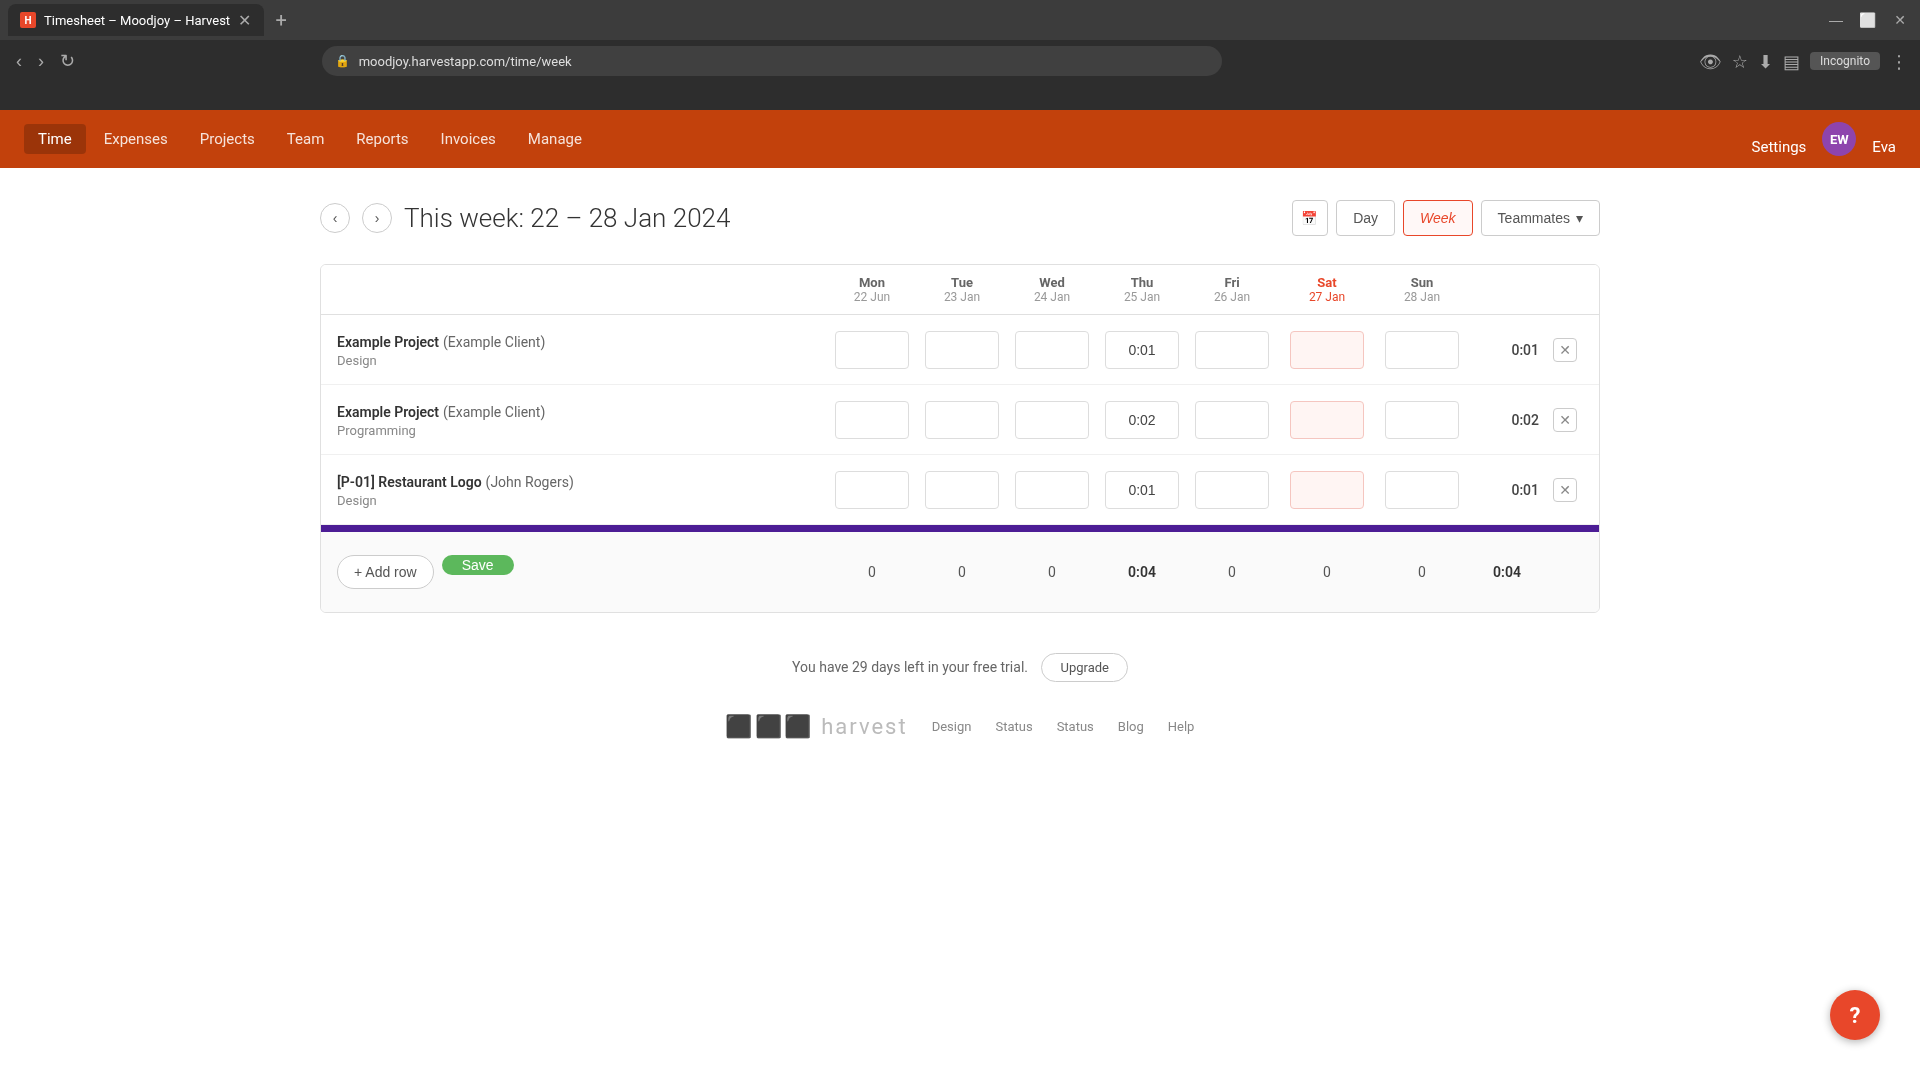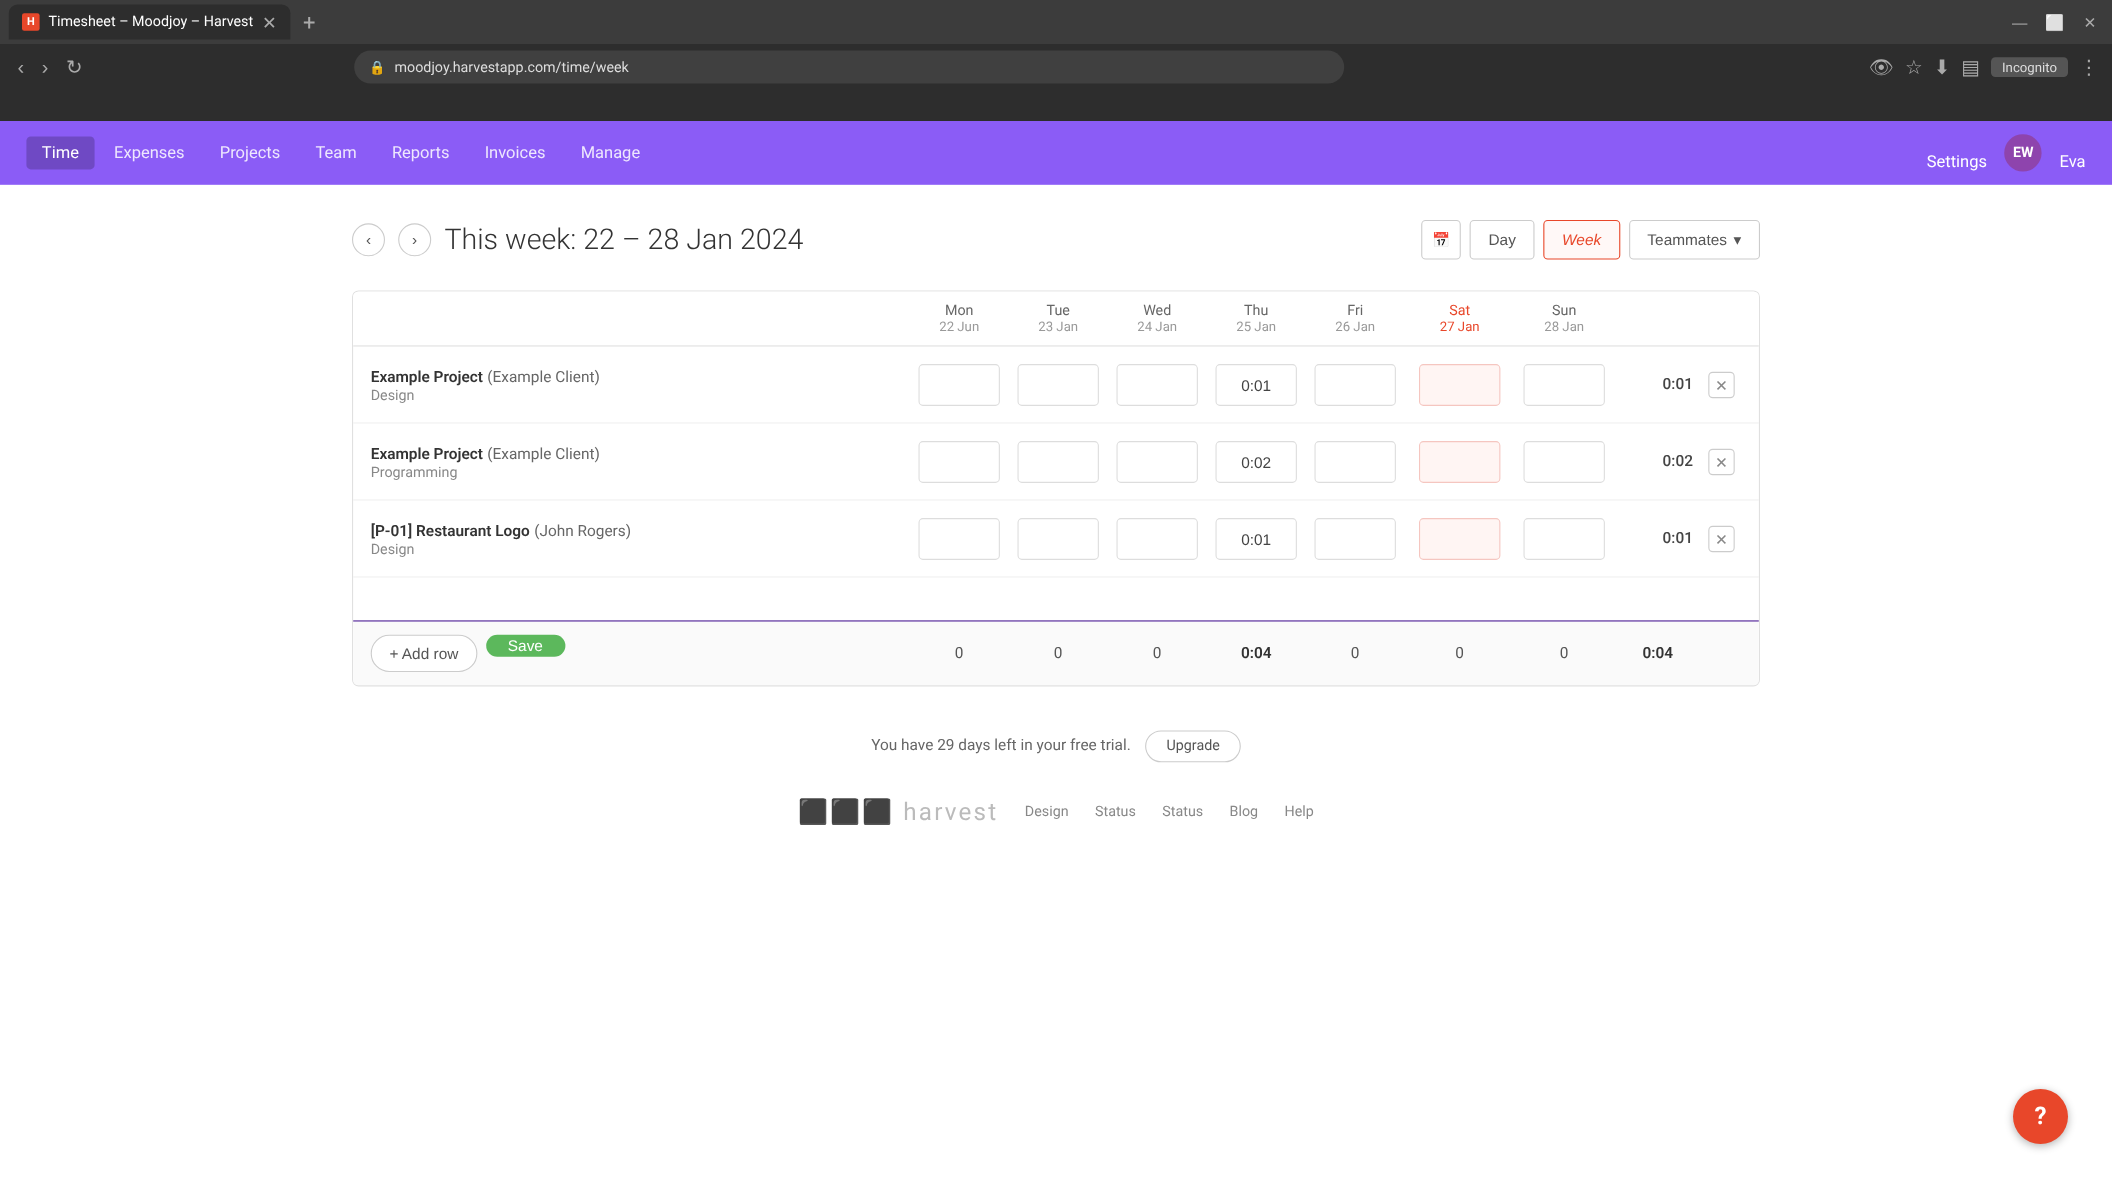--- a/index.html
+++ b/index.html
@@ -21,21 +21,21 @@
     .browser-address-bar { flex: 1; background: #404040; border-radius: 20px; height: 30px; display: flex; align-items: center; padding: 0 14px; color: #ddd; font-size: 13px; max-width: 900px; margin: 0 auto; }
     .browser-address-icon { color: #aaa; margin-right: 8px; font-size: 12px; }
     .browser-toolbar-actions { margin-left: auto; display: flex; gap: 10px; align-items: center; }
     .browser-toolbar-icon { color: #aaa; font-size: 18px; cursor: pointer; }
     .incognito-badge { background: #555; color: #ddd; font-size: 12px; padding: 2px 10px; border-radius: 4px; cursor: pointer; }
 
     
     .app { background: #fff; min-height: calc(1080px - 110px); }
 
     
-    .nav { background: #8b5cf6; height: 58px; display: flex; align-items: center; padding: 0 24px; }
+    .nav { background: #c2410c; height: 58px; display: flex; align-items: center; padding: 0 24px; }
     .nav-items { display: flex; gap: 4px; flex: 1; }
     .nav-item { color: rgba(255,255,255,0.85); text-decoration: none; padding: 6px 14px; border-radius: 4px; font-size: 15px; cursor: pointer; }
     .nav-item.active { background: rgba(0,0,0,0.2); color: white; }
     .nav-right { display: flex; align-items: flex-end; gap: 16px; }
     .nav-settings { color: white; font-size: 15px; cursor: pointer; text-decoration: none; }
     .nav-avatar { width: 34px; height: 34px; background: #8e44ad; border-radius: 50%; display: flex; align-items: center; justify-content: center; color: white; font-size: 13px; font-weight: bold; cursor: pointer; }
     .nav-user { color: white; font-size: 15px; cursor: pointer; }
 
     
     .main { max-width: 1360px; margin: 0 auto; padding: 32px 40px; }
@@ -47,35 +47,35 @@
     .week-controls { margin-left: auto; display: flex; gap: 8px; align-items: center; }
     .cal-btn { width: 36px; height: 36px; border: 1px solid #ccc; border-radius: 4px; background: white; cursor: pointer; display: flex; align-items: center; justify-content: center; color: #555; }
     .view-btn { height: 36px; padding: 0 16px; border: 1px solid #ccc; border-radius: 4px; background: white; cursor: pointer; font-size: 14px; color: #555; }
     .view-btn.active { border-color: #e8472a; color: #e8472a; background: #fff8f7; font-weight: 500; font-style: italic; }
     .teammates-btn { height: 36px; padding: 0 16px; border: 1px solid #ccc; border-radius: 4px; background: white; cursor: pointer; font-size: 14px; color: #555; display: flex; align-items: center; gap: 6px; }
 
     
     .timesheet { background: white; border: 1px solid #e0e0e0; border-radius: 6px; overflow: hidden; }
     .timesheet-header { display: grid; grid-template-columns: 1fr 90px 90px 90px 90px 90px 100px 90px 80px 36px; background: white; border-bottom: 1px solid #e0e0e0; padding: 10px 16px; }
     .day-header { text-align: center; }
-    .day-name { font-size: 13px; color: #666; font-weight: 400; }
+    .day-name { font-size: 13px; color: #666; font-weight: 700; }
     .day-date { font-size: 12px; color: #999; }
     .day-header.saturday .day-name, .day-header.saturday .day-date { color: #e8472a; }
 
     .timesheet-row { display: grid; grid-template-columns: 1fr 90px 90px 90px 90px 90px 100px 90px 80px 36px; padding: 8px 16px; border-bottom: 1px solid #f0f0f0; align-items: center; min-height: 70px; }
     .timesheet-row:last-of-type { border-bottom: none; }
     .row-project { }
     .task-name { font-size: 13px; color: #888; margin-top: 2px; }
     .time-input { width: 74px; height: 38px; border: 1px solid #ddd; border-radius: 4px; text-align: center; font-size: 14px; color: #444; background: white; margin: 0 auto; display: block; outline: none; }
     .time-input.saturday { background: #fff5f3; border-color: #f5c6c0; }
     .row-total { font-size: 14px; color: #444; text-align: right; font-weight: 500; padding-right: 8px; }
     .delete-btn { width: 24px; height: 24px; border: 1px solid #ccc; border-radius: 4px; background: white; cursor: pointer; display: flex; align-items: center; justify-content: center; color: #888; font-size: 14px; margin: 0 auto; }
 
     
-    .totals-row { display: grid; grid-template-columns: 1fr 90px 90px 90px 90px 90px 100px 90px 80px 36px; padding: 12px 16px; border-top: 1px solid #4c1d95; align-items: center; background: #fafafa; margin-top: 39px; }
+    .totals-row { display: grid; grid-template-columns: 1fr 90px 90px 90px 90px 90px 100px 90px 80px 36px; padding: 23px 16px; border-top: 7px solid #4c1d95; align-items: center; background: #fafafa; }
     .totals-actions { display: flex; gap: 8px; }
     .add-row-btn { height: 34px; padding: 0 16px; border: 1px solid #ccc; border-radius: 20px; background: white; cursor: pointer; font-size: 14px; color: #555; }
     .save-btn { height: 20px; padding: 0 20px; border: none; border-radius: 20px; background: #5cb85c; cursor: pointer; font-size: 14px; color: white; font-weight: 500; }
     .total-val { font-size: 14px; color: #555; text-align: center; }
     .total-val.bold { font-weight: 600; color: #333; }
 
     
     .footer-banner { text-align: center; padding: 40px 0 16px; color: #666; font-size: 14px; }
     .upgrade-btn { display: inline-block; padding: 6px 18px; border: 1px solid #ccc; border-radius: 20px; color: #555; font-size: 13px; cursor: pointer; margin-left: 10px; background: white; text-decoration: none; }
     .footer-bottom { display: flex; align-items: center; justify-content: center; gap: 24px; padding: 16px 0 40px; }

